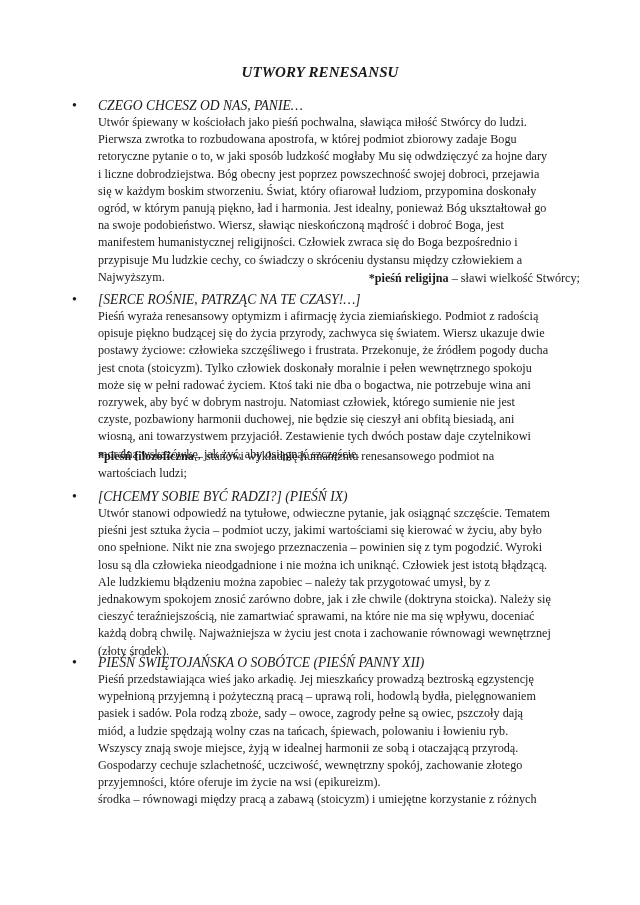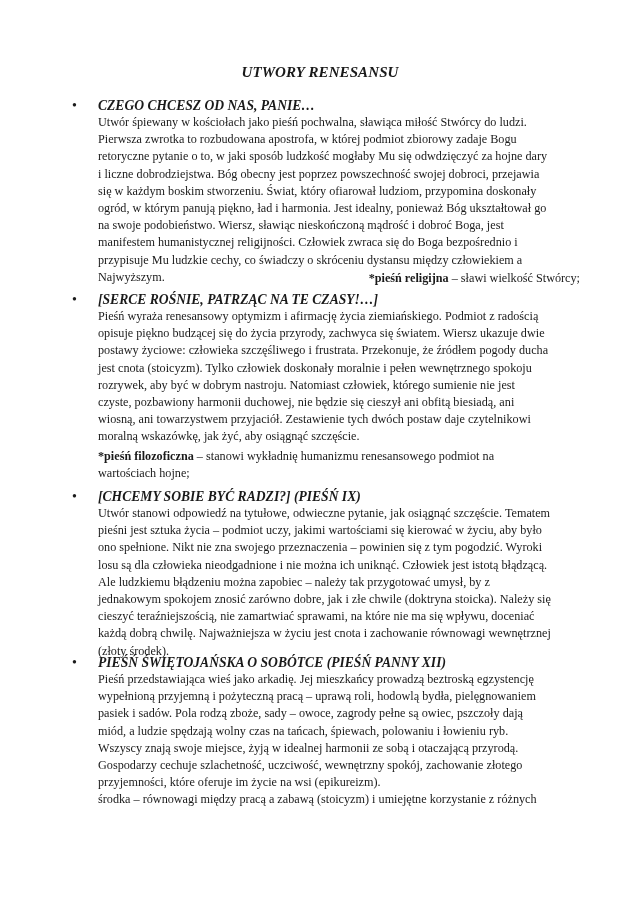--- a/index.html
+++ b/index.html
@@ -43,21 +43,21 @@
       position: absolute;
       left: 0;
       top: 0;
       font-size: 14px;
       line-height: 18px;
     }
     .heading {
       position: absolute;
       left: 26px;
       top: 0;
-      font-weight: bold;
+      font-weight: normal;
       font-style: italic;
       font-size: 13.6px;
       line-height: 18px;
       white-space: nowrap;
     }
     .body-text {
       position: absolute;
       left: 26px;
       top: 17px;
       width: 482px;
@@ -106,28 +106,29 @@
   </div>
 
   <div class="section" style="top:291px;">
     <span class="bullet">•</span>
     <div class="heading">[SERCE ROŚNIE, PATRZĄC NA TE CZASY!…]</div>
     <div class="body-text">
       <span class="line">Pieśń wyraża renesansowy optymizm i afirmację życia ziemiańskiego. Podmiot z radością</span>
       <span class="line">opisuje piękno budzącej się do życia przyrody, zachwyca się światem. Wiersz ukazuje dwie</span>
       <span class="line">postawy życiowe: człowieka szczęśliwego i frustrata. Przekonuje, że źródłem pogody ducha</span>
       <span class="line">jest cnota (stoicyzm). Tylko człowiek doskonały moralnie i pełen wewnętrznego spokoju</span>
+      <span class="line">może się w pełni radować życiem. Ktoś taki nie dba o bogactwa, nie potrzebuje wina ani</span>
       <span class="line">rozrywek, aby być w dobrym nastroju. Natomiast człowiek, którego sumienie nie jest</span>
       <span class="line">czyste, pozbawiony harmonii duchowej, nie będzie się cieszył ani obfitą biesiadą, ani</span>
       <span class="line">wiosną, ani towarzystwem przyjaciół. Zestawienie tych dwóch postaw daje czytelnikowi</span>
       <span class="line">moralną wskazówkę, jak żyć, aby osiągnąć szczęście.</span>
     </div>
     <div class="note" style="top:157px;">
       <span class="line"><b>*pieśń filozoficzna</b> <span>– stanowi wykładnię humanizmu renesansowego podmiot na</span></span>
-      <span class="line">wartościach hojne;</span>
+      <span class="line">wartościach ludzi;</span>
     </div>
   </div>
 
   <div class="section" style="top:488px;">
     <span class="bullet">•</span>
     <div class="heading">[CHCEMY SOBIE BYĆ RADZI?] (PIEŚŃ IX)</div>
     <div class="body-text">
       <span class="line">Utwór stanowi odpowiedź na tytułowe, odwieczne pytanie, jak osiągnąć szczęście. Tematem</span>
       <span class="line">pieśni jest sztuka życia – podmiot uczy, jakimi wartościami się kierować w życiu, aby było</span>
       <span class="line">ono spełnione. Nikt nie zna swojego przeznaczenia – powinien się z tym pogodzić. Wyroki</span>

